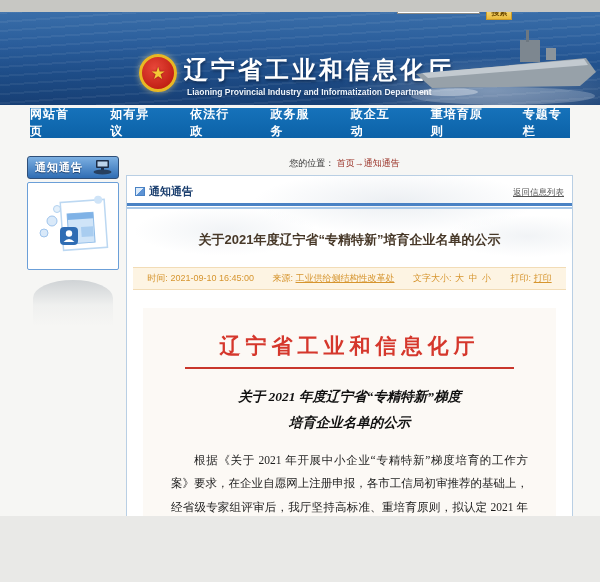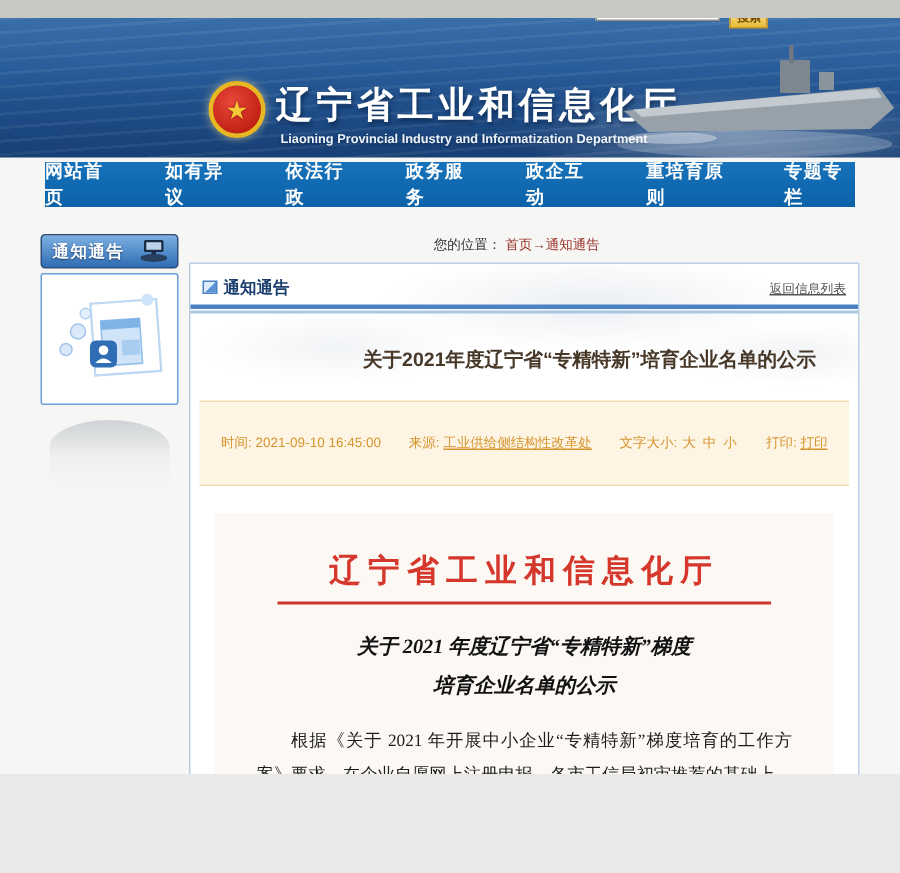--- a/index.html
+++ b/index.html
@@ -66,24 +66,24 @@
       radial-gradient(ellipse 120px 30px at 90% 60px, rgba(185,197,210,.20), rgba(255,255,255,0) 70%);
   }
   .tabbar { display:flex; justify-content:space-between; align-items:flex-end; padding:8px 8px 4px 8px; }
   .tab-left { display:flex; align-items:center; cursor:pointer; }
   .tab-ico { width:10px; height:9px; border:1px solid #4a82c4; background:linear-gradient(135deg,#dcebfa 50%,#5d93d4 50%); margin-right:4px; }
   .tab-label { font-size:11px; font-weight:bold; color:#1a3e6e; }
   .back-link { font-size:8.5px; color:#555; text-decoration:underline; cursor:pointer; }
   .rule1 { height:3px; background:#4a82c4; }
   .rule2 { height:2px; background:#a9c8e8; margin-top:1px; }
 
-  .article-title { text-align:right; font-size:13px; font-weight:bold; color:#473828; margin:22px 28px 12px; }
+  .article-title { text-align:center; font-size:13px; font-weight:bold; color:#473828; margin:22px 28px 12px; }
 
   .meta { margin:18px 6px; background:#fdf4e3; border-top:1px solid #f2dcb6; border-bottom:1px solid #f2dcb6;
-    color:#d6952f; font-size:9px; text-align:center; padding:21px 2px; white-space:nowrap; }
+    color:#d6952f; font-size:9px; text-align:center; padding:4px 2px; white-space:nowrap; }
   .meta .grp { margin:0 8px; }
   .meta .link { text-decoration:underline; cursor:pointer; }
   .meta .opt { cursor:pointer; margin:0 1px; }
 
   .doc { margin:12px 16px 0; padding:24px 28px 18px; background:#fcf9f5;
     font-family:"Liberation Serif", serif; color:#1d1d1d; }
   .agency { text-align:center; color:#d5372c; font-size:21px; font-weight:bold; letter-spacing:5px; white-space:nowrap; }
   .redline { width:92%; margin:7px auto 15px; border-top:2px solid #c9372c; }
   .doc-title { text-align:center; font-weight:bold; font-size:13.5px; line-height:1.95; color:#111;font-style:italic; }
   .para { margin-top:12px; font-size:11.5px; line-height:2.05; text-align:justify; text-indent:2em; }

